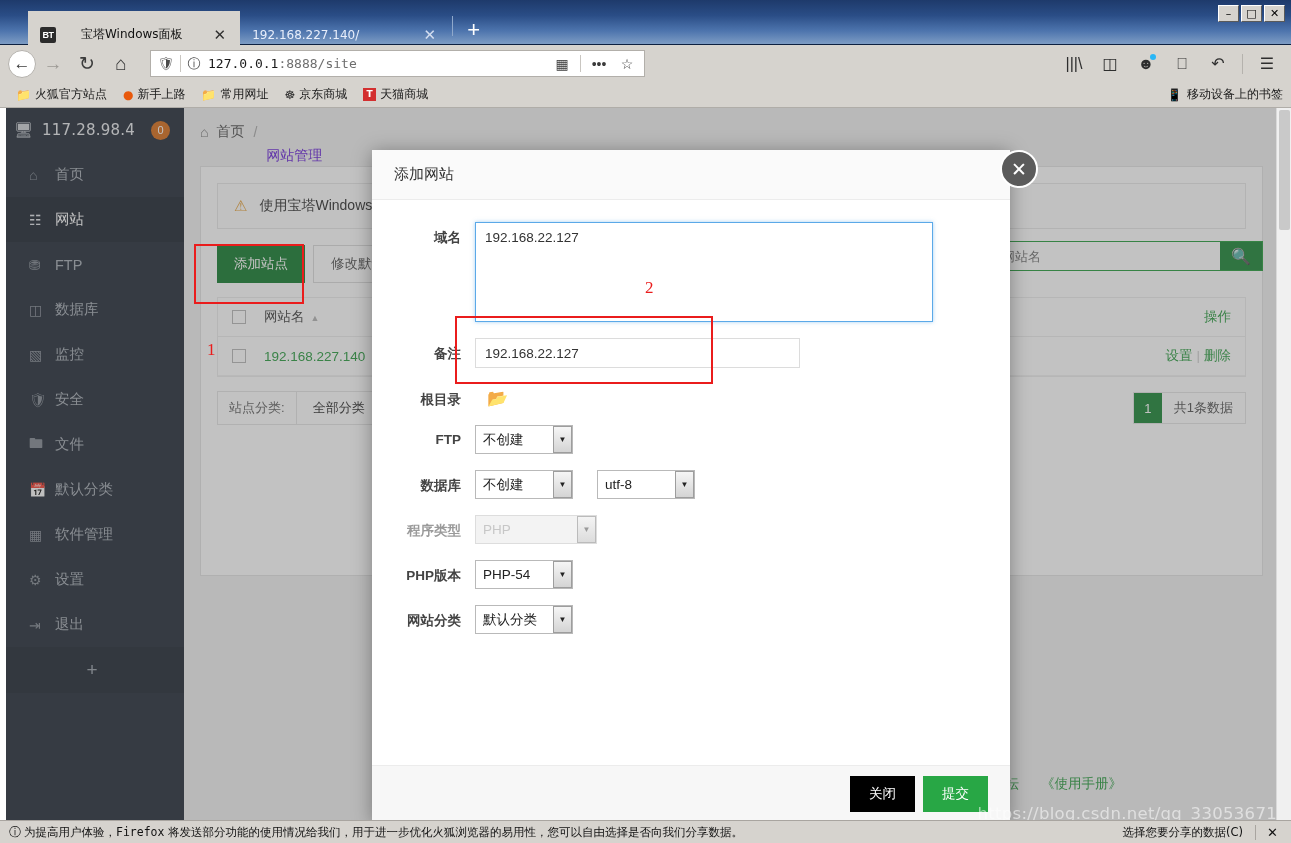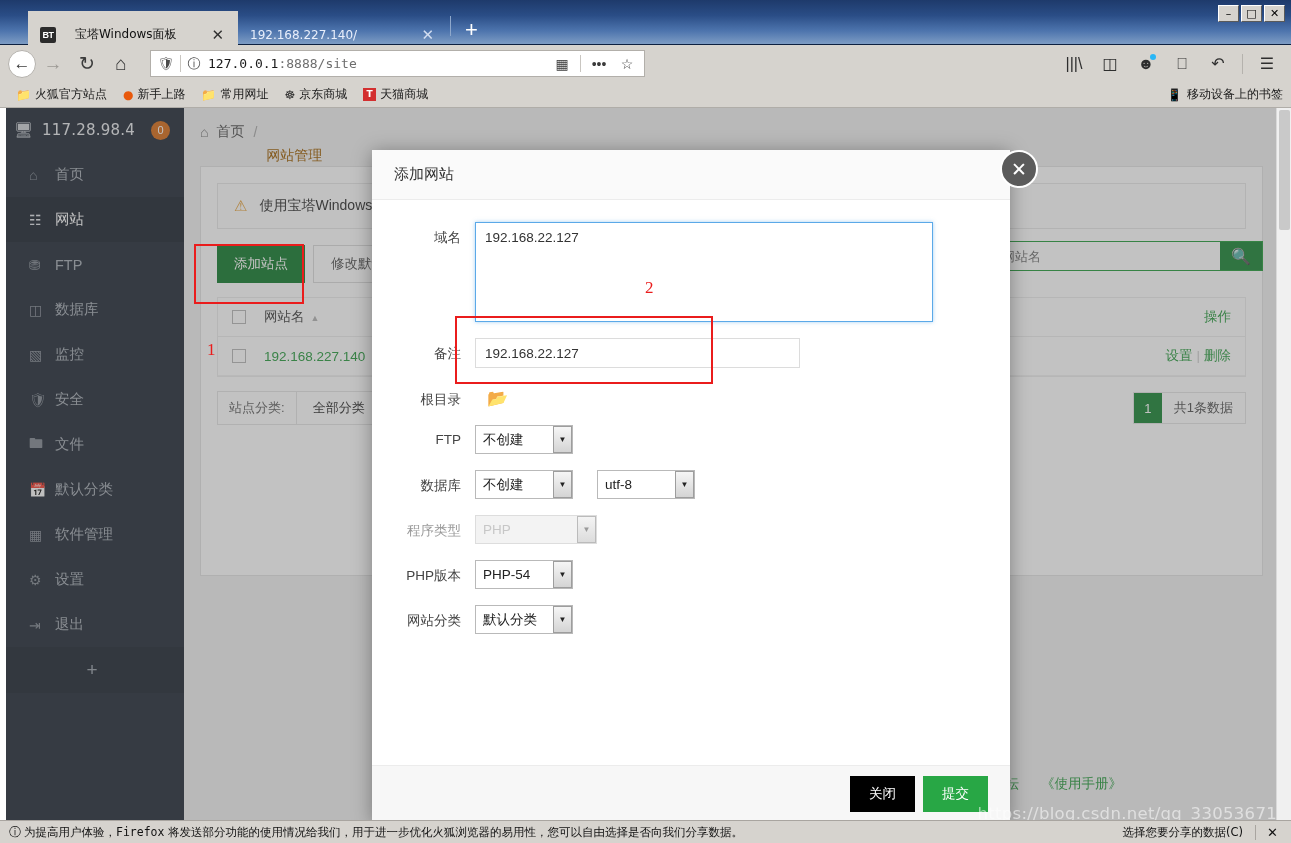--- a/index.html
+++ b/index.html
@@ -19,21 +19,21 @@
   }
   .winctrl { position: absolute; right: 6px; top: 5px; display: flex; gap: 2px; }
   .winctrl .wb {
     width: 21px; height: 17px; background: #d6d3ce;
     border: 1px solid #fff; border-right-color: #5a5a5a; border-bottom-color: #5a5a5a;
     color: #000; font-size: 11px; line-height: 15px; text-align: center;
     font-family: "DejaVu Sans", sans-serif;
   }
   .tabstrip { position: absolute; left: 28px; top: 7px; height: 38px; display: flex; align-items: flex-end; }
   .tab {
-    height: 34px; display: flex; align-items: center; gap: 19px;
+    height: 34px; display: flex; align-items: center; gap: 25px;
     padding: 13px 8px 0 12px; font-size: 13px; position: relative;
   }
   .tab.active { background: #d6d3ce; color: #111; min-width: 210px; }
   .tab.inactive { color: #e8eefb; min-width: 210px; }
   .tab .favicon {
     width: 16px; height: 16px; background: #2b2b2b; color: #fff;
     font-size: 9px; font-weight: bold; line-height: 16px; text-align: center;
     border-radius: 2px; letter-spacing: -0.5px; flex: none;
   }
   .tab .tlabel { flex: 1; white-space: nowrap; overflow: hidden; font-family: "DejaVu Sans", sans-serif; font-size: 12px;}
@@ -102,21 +102,21 @@
   .sb-item.active { background: #222a35; color: #fff; }
   .sb-item.active .sicon { color: #dfe2e6; }
   .sb-item.active::before { content: ""; position: absolute; left: 0; top: 0; bottom: 0; width: 4px; background: #20a53a; }
   .sb-plus { height: 46px; display: flex; align-items: center; justify-content: center; color: #9aa1aa; font-size: 19px; background: #242c37; }
 
   
   .content { position: absolute; left: 184px; top: 0; right: 0; bottom: 0; background: #f2f2f2; }
   .crumb { height: 48px; display: flex; align-items: center; padding: 0 16px; font-size: 14px; color: #555; gap: 6px; }
   .crumb .homeicon { font-size: 14px; color: #777; margin-right: 2px; }
   .crumb .sep { color: #aaa; margin: 0 3px; }
-  .crumb .cur { color: #a16207; margin-top: 48px; }
+  .crumb .cur { color: #6d28d9; margin-top: 48px; }
   .searchbox { position: absolute; right: 28px; top: 133px; width: 270px; height: 30px; display: flex; border: 1px solid #2a9e3f; }
   .searchbox input { flex: 1; border: 0; outline: none; padding: 0 8px; font-size: 13px; background: #fff; color: #333; font-family: "Liberation Sans", sans-serif; }
   .searchbox .sbtn { width: 42px; background: #20883a; color: #fff; display: flex; align-items: center; justify-content: center; font-size: 16px; }
 
   .panel { position: absolute; left: 16px; top: 58px; right: 28px; background: #fff; border: 1px solid #e3e3e3; height: 410px; }
   .notice { margin: 16px; border: 1px solid #e8e8e8; background: #fdfdfd; height: 46px; display: flex; align-items: center; padding: 0 16px; gap: 12px; font-size: 14px; color: #333; }
   .notice .warn { color: #e6a23c; font-size: 15px; }
   .btnrow { padding: 0 16px 14px 16px; display: flex; gap: 8px; }
   .btn-green { background: #1a7e33; color: #fff; border: 0; padding: 9px 17px; font-size: 13.5px; font-family: "Liberation Sans", sans-serif; }
   .btn-plain { background: #fff; color: #555; border: 1px solid #dcdcdc; padding: 9px 17px; font-size: 13.5px; font-family: "Liberation Sans", sans-serif; }
@@ -151,21 +151,21 @@
     background: #fff; box-shadow: 0 2px 18px rgba(0,0,0,.35);
   }
   .modal-head { height: 50px; border-bottom: 1px solid #ececec; display: flex; align-items: center; padding: 0 22px; font-size: 15px; color: #333; background: #fafafa; }
   .modal-close {
     position: absolute; right: -28px; top: 0px; width: 38px; height: 38px; border-radius: 50%;
     background: #5b5b5b; border: 2px solid #fff; color: #fff; display: flex; align-items: center; justify-content: center;
     font-size: 19px; line-height: 1;
   }
   .modal-body { padding: 22px 0 0 0; height: 570px; position: relative; }
   .frow { display: flex; align-items: flex-start; margin-bottom: 16px; }
-  .flabel { width: 103px; text-align: right; padding-right: 14px; font-size: 13.5px; color: #444; padding-top: 7px; flex: none; }
+  .flabel { width: 103px; text-align: right; padding-right: 14px; font-size: 13.5px; color: #444; padding-top: 7px; flex: none; font-weight: bold; }
   .flabel.disabled { color: #9a9a9a; }
   .ftextarea {
     width: 458px; height: 100px; border: 1px solid #5ba9e8; outline: none; resize: none;
     font-size: 13.5px; color: #333; padding: 7px 9px; font-family: "Liberation Sans", sans-serif;
     box-shadow: 0 0 4px rgba(91,169,232,.55);
   }
   .finput {
     width: 325px; height: 30px; border: 1px solid #dcdcdc; outline: none;
     font-size: 13.5px; color: #333; padding: 0 9px; font-family: "Liberation Sans", sans-serif;
   }

